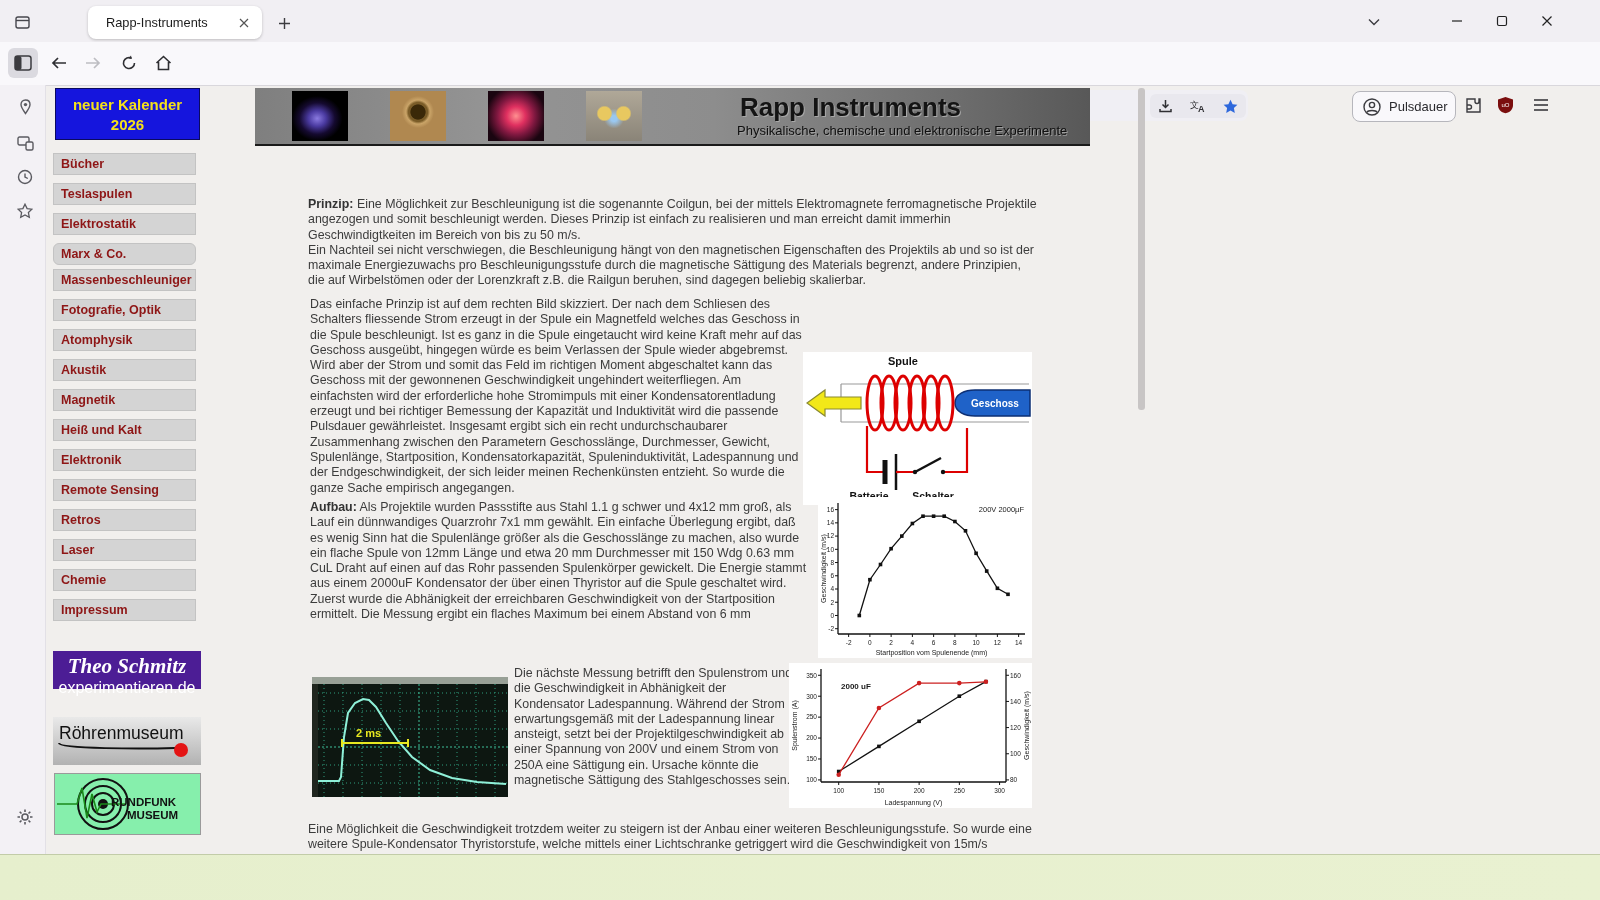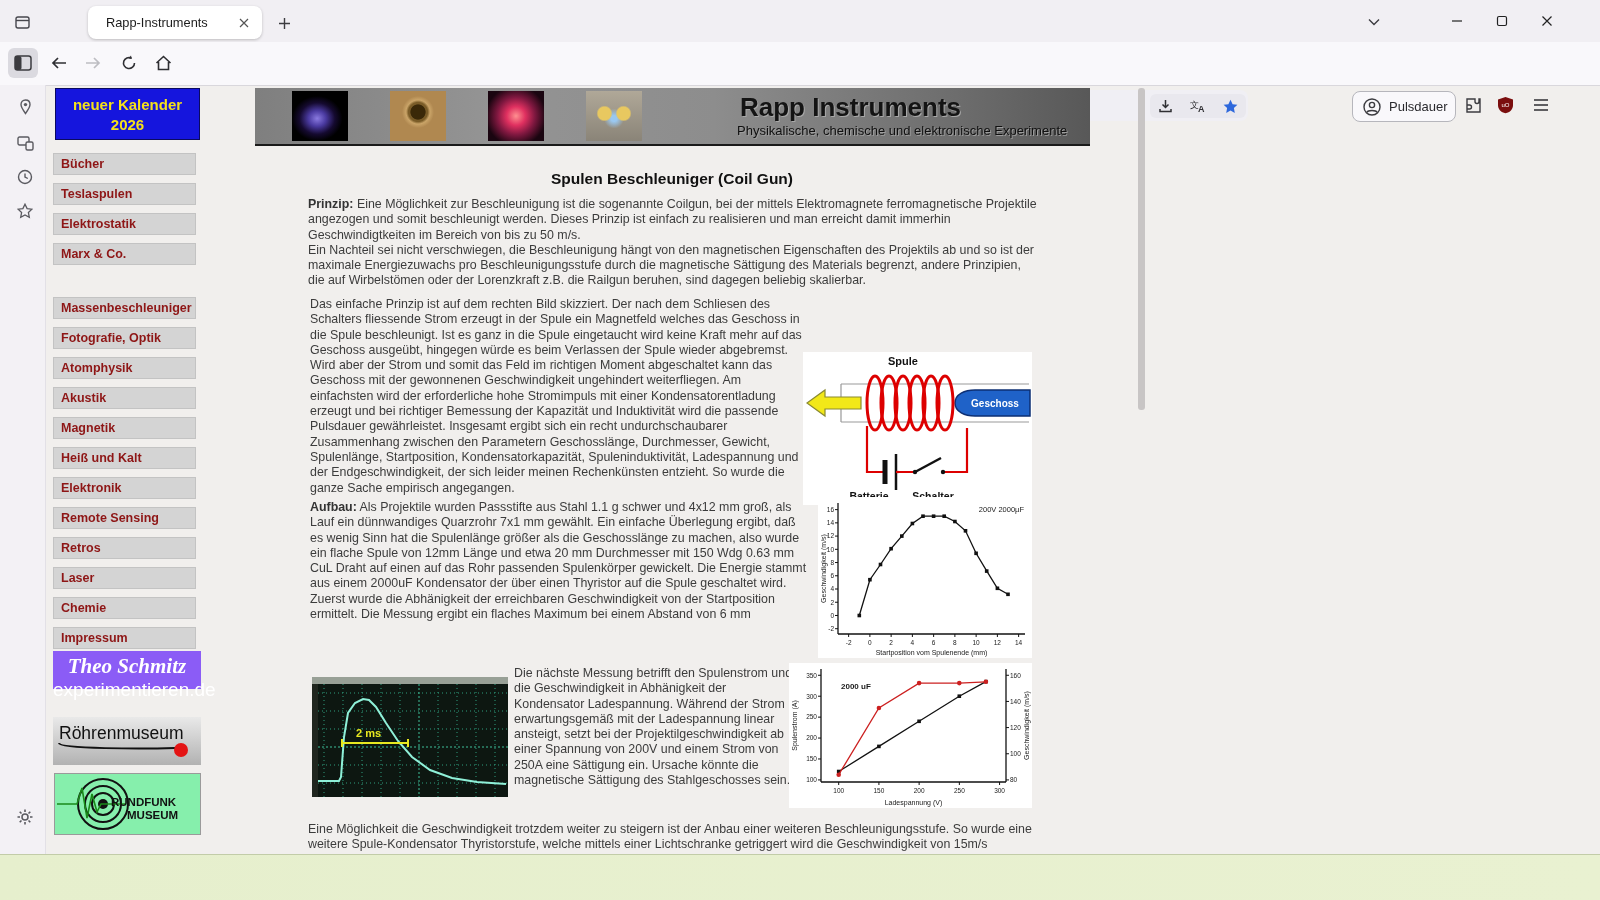--- a/index.html
+++ b/index.html
@@ -29,24 +29,24 @@
           border-bottom:2px solid #1a1a1a;}
   .thumb{top:3px;width:56px;height:50px;}
   #banner .btitle{left:485px;top:4px;font-size:26px;font-weight:bold;color:#141414;text-shadow:1px 1px 0 #a8a8a8;white-space:nowrap;}
   #banner .bsub{left:482px;top:35px;font-size:13px;color:#101010;text-shadow:1px 1px 0 #9d9d9d;white-space:nowrap;}
 
   #calbox{left:55px;top:88px;width:145px;height:52px;background:#1515dd;border:1px solid #0a0a60;
           color:#f5e11a;font-weight:bold;font-size:15px;text-align:center;line-height:20px;box-sizing:border-box;padding-top:6px;}
   #navlist{left:53px;top:153px;width:143px;}
   .navbtn{height:22px;background:#d4d4d4;border:1px solid #c3c3c3;color:#8e1616;font-weight:bold;
           font-size:12.5px;line-height:20px;padding-left:7px;margin-bottom:8px;box-sizing:border-box;}
-  .gapafter{margin-bottom:32px;}
-  #theobox{left:53px;top:651px;width:148px;height:38px;background:#8b5cf6;text-align:center;color:#fff;}
+  .gapafter{margin-bottom:4px;border-radius:6px;}
+  #theobox{left:53px;top:651px;width:148px;height:38px;background:#4c1d95;text-align:center;color:#fff;}
   #theobox .l1{font-family:"Liberation Serif",serif;font-style:italic;font-weight:bold;font-size:21px;margin-top:3px;}
-  #theobox .l2{font-size:19px;margin-top:0px;}
+  #theobox .l2{font-size:16px;margin-top:0px;}
   #roehrenbox{left:53px;top:717px;width:148px;height:48px;background:linear-gradient(180deg,#e9e9e9,#b2b2b2);}
   #rundfunkbox{left:54px;top:773px;width:147px;height:62px;background:#86efac;border:1px solid #9a9a9a;box-sizing:border-box;}
 
   .h1{left:308px;top:170px;width:728px;font-size:15.5px;font-weight:bold;color:#101010;text-align:center;}
   .ptext{font-size:12.4px;line-height:15.3px;color:#3c3c3c;white-space:pre-line;}
   .blbl{font-weight:bold;color:#333;}
   #p1{left:308px;top:197px;width:730px;}
   #p2{left:310px;top:297px;width:492px;}
   #p3{left:310px;top:500px;width:500px;}
   #p4{left:514px;top:666px;width:280px;}
@@ -278,21 +278,20 @@
 
   <div class="abs" id="banner">
     <div class="abs thumb" style="left:37px;background:#000 radial-gradient(closest-side at 45% 55%,#8a7ae0 0%,#4a3aa0 35%,#150a30 70%,#000 100%);"></div>
     <div class="abs thumb" style="left:135px;background:radial-gradient(circle 8px at 50% 42%,#3a2808 90%,transparent),radial-gradient(circle 16px at 50% 42%,#7a5c28 60%,#caa468 75%,#b08850);"></div>
     <div class="abs thumb" style="left:233px;background:#000 radial-gradient(circle at 50% 50%,#ff9090 0%,#e03060 25%,#801840 50%,#1a0510 80%);"></div>
     <div class="abs thumb" style="left:331px;background:radial-gradient(circle 8px at 33% 45%,#e8c860 80%,transparent),radial-gradient(circle 8px at 67% 45%,#e8c860 80%,transparent),radial-gradient(circle 10px at 50% 55%,#9ac8f0 30%,transparent),linear-gradient(#b0a898,#8a8478);"></div>
     <div class="abs btitle">Rapp Instruments</div>
     <div class="abs bsub">Physikalische, chemische und elektronische Experimente</div>
   </div>
 
-  <div class="abs h1">Spulen Beschleuniger (Coil Gun)</div>
 
   <div class="abs ptext" id="p1"><span class="blbl">Prinzip:</span> <span>Eine Möglichkeit zur Beschleunigung ist die sogenannte Coilgun, bei der mittels Elektromagnete ferromagnetische Projektile angezogen und somit beschleunigt werden. Dieses Prinzip ist einfach zu realisieren und man erreicht damit immerhin Geschwindigtkeiten im Bereich von bis zu 50 m/s.
 Ein Nachteil sei nicht verschwiegen, die Beschleunigung hängt von den magnetischen Eigenschaften des Projektils ab und so ist der maximale Energiezuwachs pro Beschleunigungsstufe durch die magnetische Sättigung des Materials begrenzt, andere Prinzipien, die auf Wirbelstömen oder der Lorenzkraft z.B. die Railgun beruhen, sind dagegen beliebig skalierbar.</span></div>
 
   <div class="abs ptext" id="p2"><span>Das einfache Prinzip ist auf dem rechten Bild skizziert. Der nach dem Schliesen des Schalters fliessende Strom erzeugt in der Spule ein Magnetfeld welches das Geschoss in die Spule beschleunigt. Ist es ganz in die Spule eingetaucht wird keine Kraft mehr auf das Geschoss ausgeübt, hingegen würde es beim Verlassen der Spule wieder abgebremst. Wird aber der Strom und somit das Feld im richtigen Moment abgeschaltet kann das Geschoss mit der gewonnenen Geschwindigkeit ungehindert weiterfliegen. Am einfachsten wird der erforderliche hohe Stromimpuls mit einer Kondensatorentladung erzeugt und bei richtiger Bemessung der Kapazität und Induktivität wird die passende Pulsdauer gewährleistet. Insgesamt ergibt sich ein recht undurchschaubarer Zusammenhang zwischen den Parametern Geschosslänge, Durchmesser, Gewicht, Spulenlänge, Startposition, Kondensatorkapazität, Spuleninduktivität, Ladespannung und der Endgeschwindigkeit, der sich leider meinen Rechenkünsten entzieht. So wurde die ganze Sache empirisch angegangen.</span></div>
 
   <div class="abs" id="diagram">
     <svg width="229" height="153" viewBox="0 0 229 153">
       <text x="100" y="13" font-size="11" font-weight="bold" fill="#111" text-anchor="middle">Spule</text>
 

